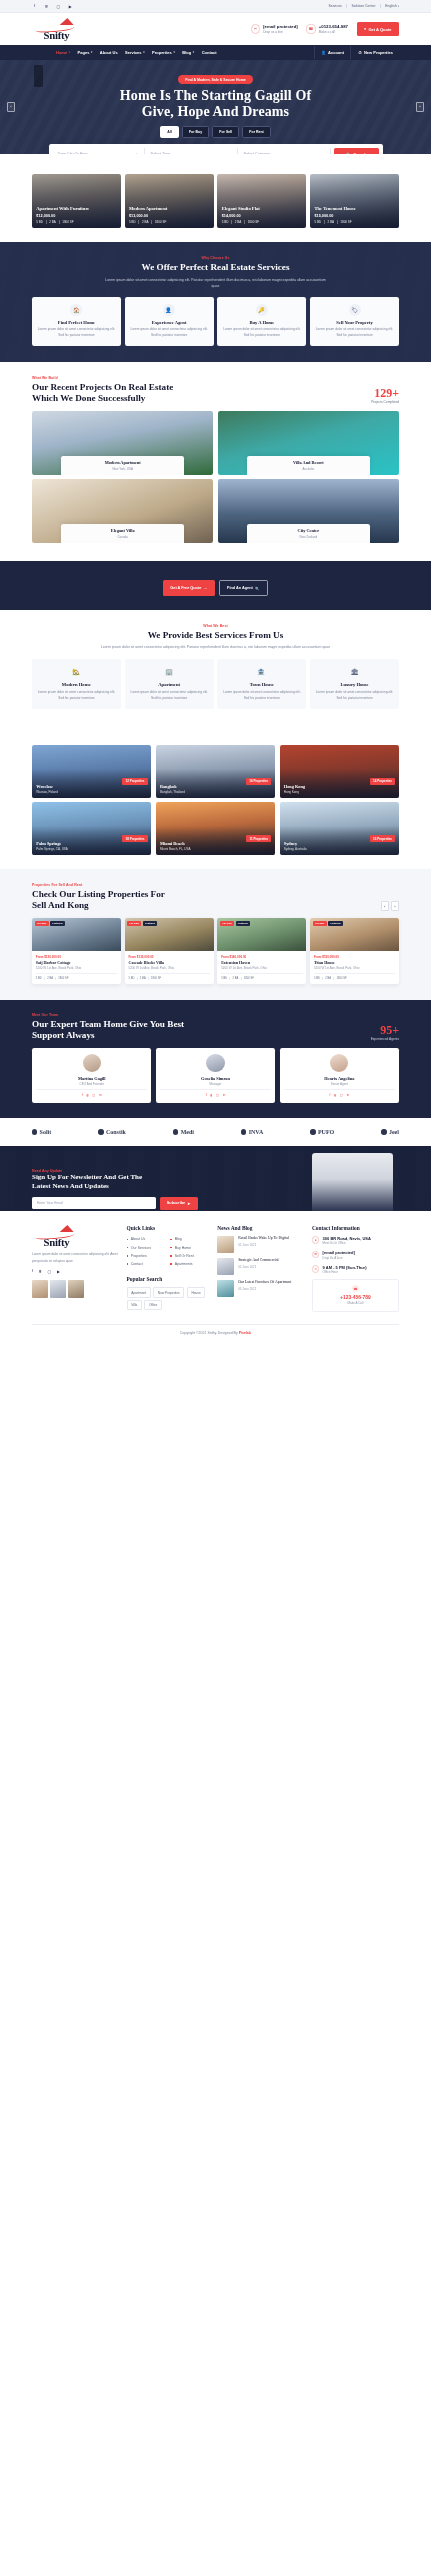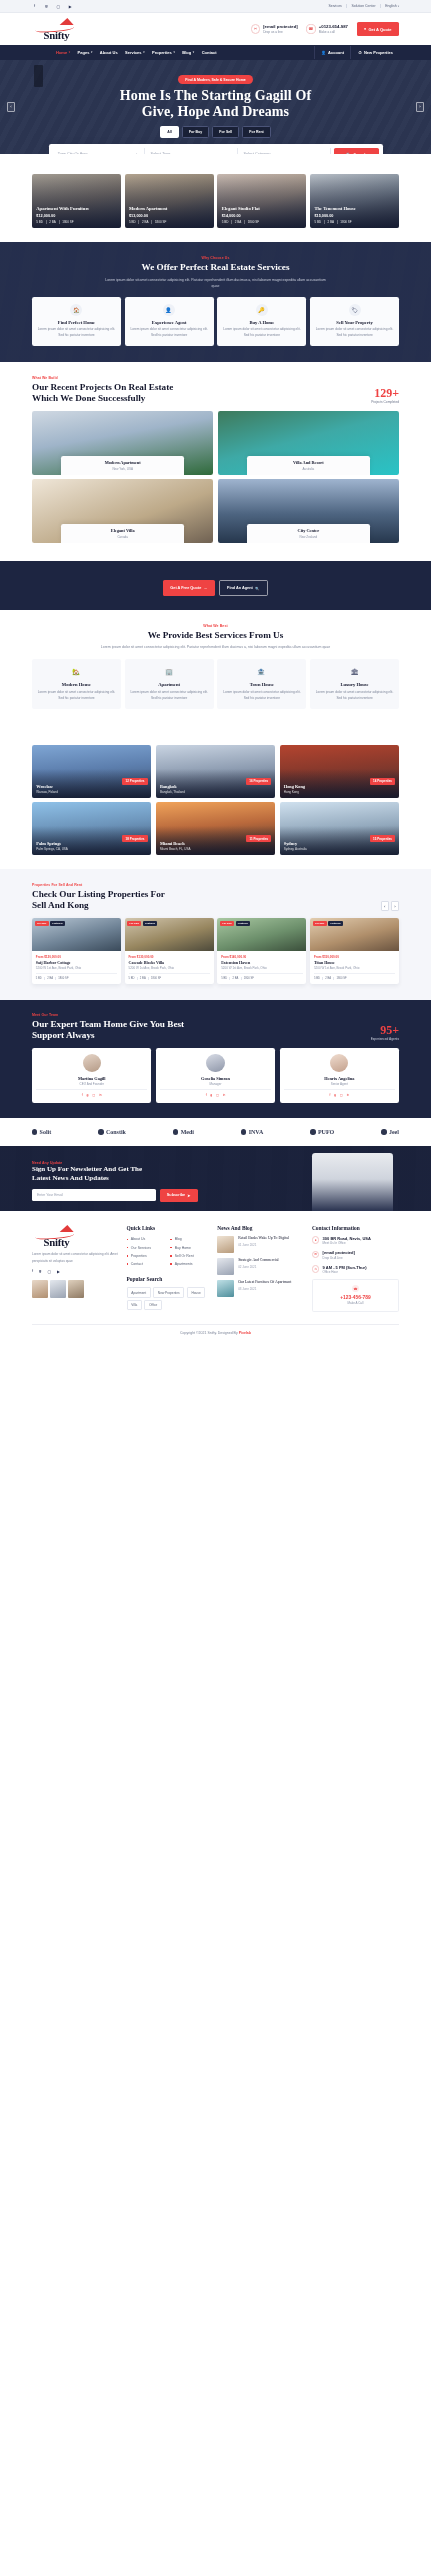--- a/index.html
+++ b/index.html
@@ -147,21 +147,21 @@
   .tmsoc{display:flex;gap:3.8px;justify-content:center;margin-top:3.2px;padding-top:3.2px;border-top:0.5px solid #eef0f5}
   .tmsoc span{font-size:3.2px;color:#ef4343}
   
   .brands{background:#fff;padding:10.8px 0}
   .brandrow{display:flex;justify-content:space-between;align-items:center}
   .brand{display:flex;align-items:center;gap:2.2px;font-family:"Liberation Serif",serif;font-weight:700;font-size:6px;color:#1d2541;opacity:.92}
   .bdot{width:5.4px;height:5.4px;border-radius:50%;background:#1d2541;display:inline-block}
   
   .nl{position:relative;height:65px;overflow:hidden;background:#1d2541}
   .nl-bg{position:absolute;inset:0;background:linear-gradient(rgba(24,31,56,.9),rgba(24,31,56,.9)),repeating-linear-gradient(92deg,#39415f 0 16px,#2f3754 16px 32px)}
-  .nl .inner{position:relative;padding:10.8px 0 0 0;width:367px;margin:4px auto}
+  .nl .inner{position:relative;padding:10.8px 0 0 0;width:367px;margin:12px auto}
   .nl h3{font-family:"Liberation Serif",serif;font-weight:700;color:#fff;font-size:7px;line-height:1.3;width:178px}
   .nlform{display:flex;gap:3.8px;margin-top:6px;align-items:center}
   .nlinput{width:124px;height:12px;border-radius:1.6px;background:#fff;display:flex;align-items:center;padding:0 4.9px;font-size:3.5px;color:#9aa1b2}
   .btn-sub{background:#ef4343;color:#fff;border:none;font-size:3.8px;font-weight:700;padding:3.8px 7px;border-radius:1.6px;display:flex;gap:2.2px;align-items:center;cursor:pointer}
   .nlperson{position:absolute;right:38px;bottom:0;width:81px;height:58px}
   
   .footer{background:#fff;padding:14px 0 0}
   .fgrid{display:grid;grid-template-columns:1.15fr 1.1fr 1.15fr 1.15fr;gap:7.5px}
   .fh{font-family:"Liberation Serif",serif;font-weight:700;font-size:5.4px;color:#13162c;margin-bottom:4.9px}
   .fdesc{font-size:3.2px;color:#7d8599;line-height:2;margin-top:3.8px}

